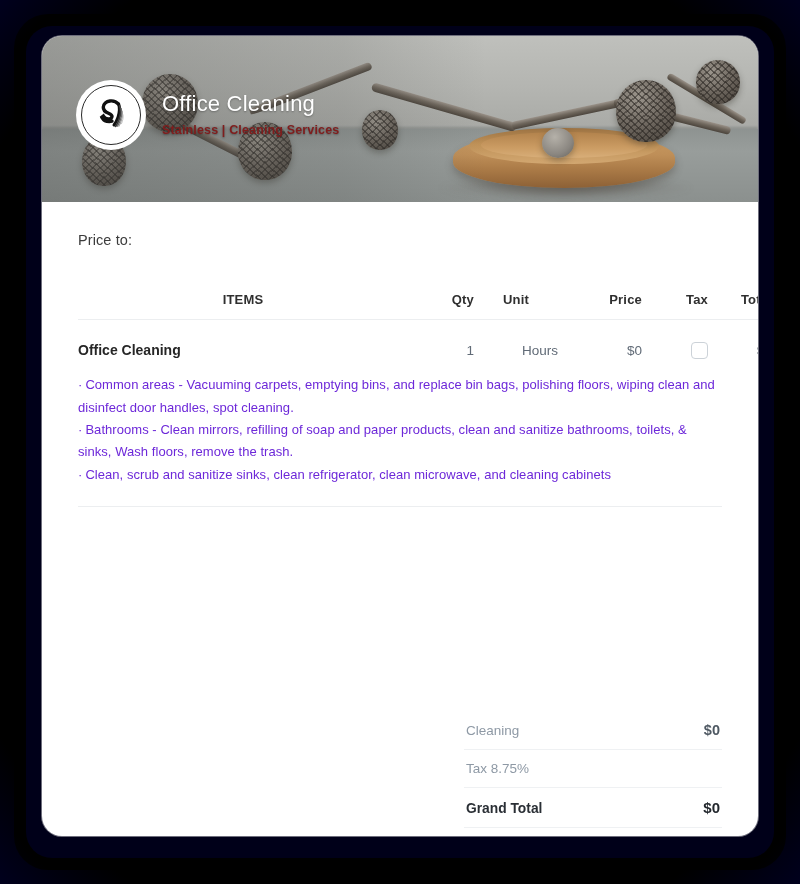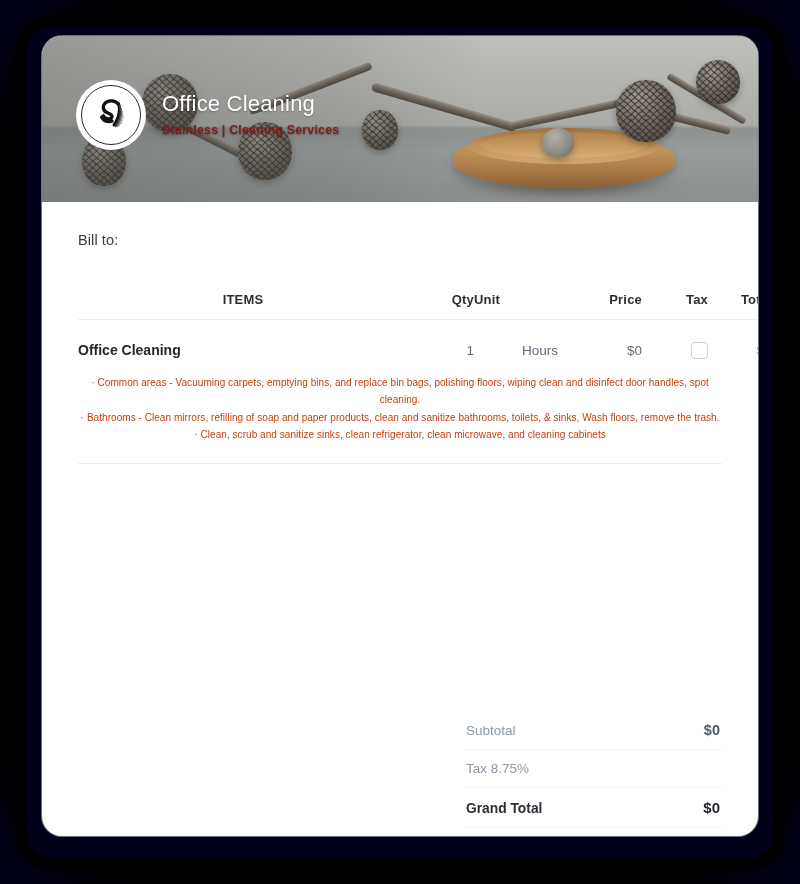--- a/index.html
+++ b/index.html
@@ -222,21 +222,21 @@
   #items-table th {
     font-size: 13px;
     font-weight: 700;
     color: #2f2f2f;
     padding-bottom: 12px;
     letter-spacing: 0.2px;
   }
   #items-table thead tr { border-bottom: 1px solid #eceef0; }
   th.col-items { text-align: center;  width: 330px; }
   th.col-qty   { text-align: right; width: 66px; font-weight: 400; color: #3b3b3b; }
-  th.col-unit  { text-align: left; width: 84px; font-weight: 400; color: #3b3b3b; }
+  th.col-unit  { text-align: center; width: 84px; font-weight: 400; color: #3b3b3b; }
   th.col-price { text-align: right; width: 84px; font-weight: 400; color: #3b3b3b; }
   th.col-tax   { text-align: right; width: 66px; font-weight: 400; color: #3b3b3b; }
   th.col-total { text-align: right; width: 64px; font-weight: 400; color: #3b3b3b; }
 
   #items-table td { padding-top: 21px; vertical-align: middle; }
   .cell-name  { font-size: 14px; font-weight: 700; color: #262626; text-align: left; }
   .cell-qty, .cell-unit, .cell-price, .cell-total {
     font-size: 13.5px; color: #616b77; text-align: right;
   }
   .cell-total { font-weight: 700; color: #4e5862; }
@@ -245,25 +245,24 @@
     display: inline-block;
     width: 17px; height: 17px;
     border: 1.4px solid #ccd2d8;
     border-radius: 4px;
     background: #ffffff;
     vertical-align: middle;
   }
 
   #item-description {
     margin-top: 15px;
-    font-size: 10px;
+    font-size: 13px;
     line-height: 1.72;
-    color: #c2410c;
+    color: #6d28d9;
     letter-spacing: 0.05px;
-    text-align: center;
   }
   #item-description .bullet-line { white-space: normal; }
   #item-description .dot { margin-right: 3px; }
 
   #items-rule {
     margin-top: 20px;
     height: 1px;
     background: #eceef0;
   }
 
@@ -336,21 +335,21 @@
       </div>
       <div id="brand-text">
         <div id="brand-title">Office Cleaning</div>
         <div id="brand-subtitle">Stainless | Cleaning Services</div>
       </div>
     </div>
   </div>
 
   <div id="invoice-body">
 
-    <div id="bill-to">Bill to:</div>
+    <div id="bill-to">Price to:</div>
 
     <table id="items-table">
       <thead>
         <tr>
           <th class="col-items">ITEMS</th>
           <th class="col-qty">Qty</th>
           <th class="col-unit">Unit</th>
           <th class="col-price">Price</th>
           <th class="col-tax">Tax</th>
           <th class="col-total">Total</th>
@@ -373,21 +372,21 @@
     <div id="item-description">
         <div class="bullet-line"><span class="dot">·</span><span>Common areas - Vacuuming carpets, emptying bins, and replace bin bags, polishing floors, wiping clean and disinfect door handles, spot cleaning.</span></div>
         <div class="bullet-line"><span class="dot">·</span><span>Bathrooms - Clean mirrors, refilling of soap and paper products, clean and sanitize bathrooms, toilets, &amp; sinks, Wash floors, remove the trash.</span></div>
         <div class="bullet-line"><span class="dot">·</span><span>Clean, scrub and sanitize sinks, clean refrigerator, clean microwave, and cleaning cabinets</span></div>
       </div>
 
     <div id="items-rule"></div>
 
     <div id="totals-block">
       <div class="total-row">
-        <span class="total-label">Subtotal</span>
+        <span class="total-label">Cleaning</span>
         <span class="total-value">$0</span>
       </div>
       <div class="total-row">
         <span class="total-label">Tax 8.75%</span>
         <span class="total-value"></span>
       </div>
       <div class="total-row grand">
         <span class="total-label">Grand Total</span>
         <span class="total-value">$0</span>
       </div>

